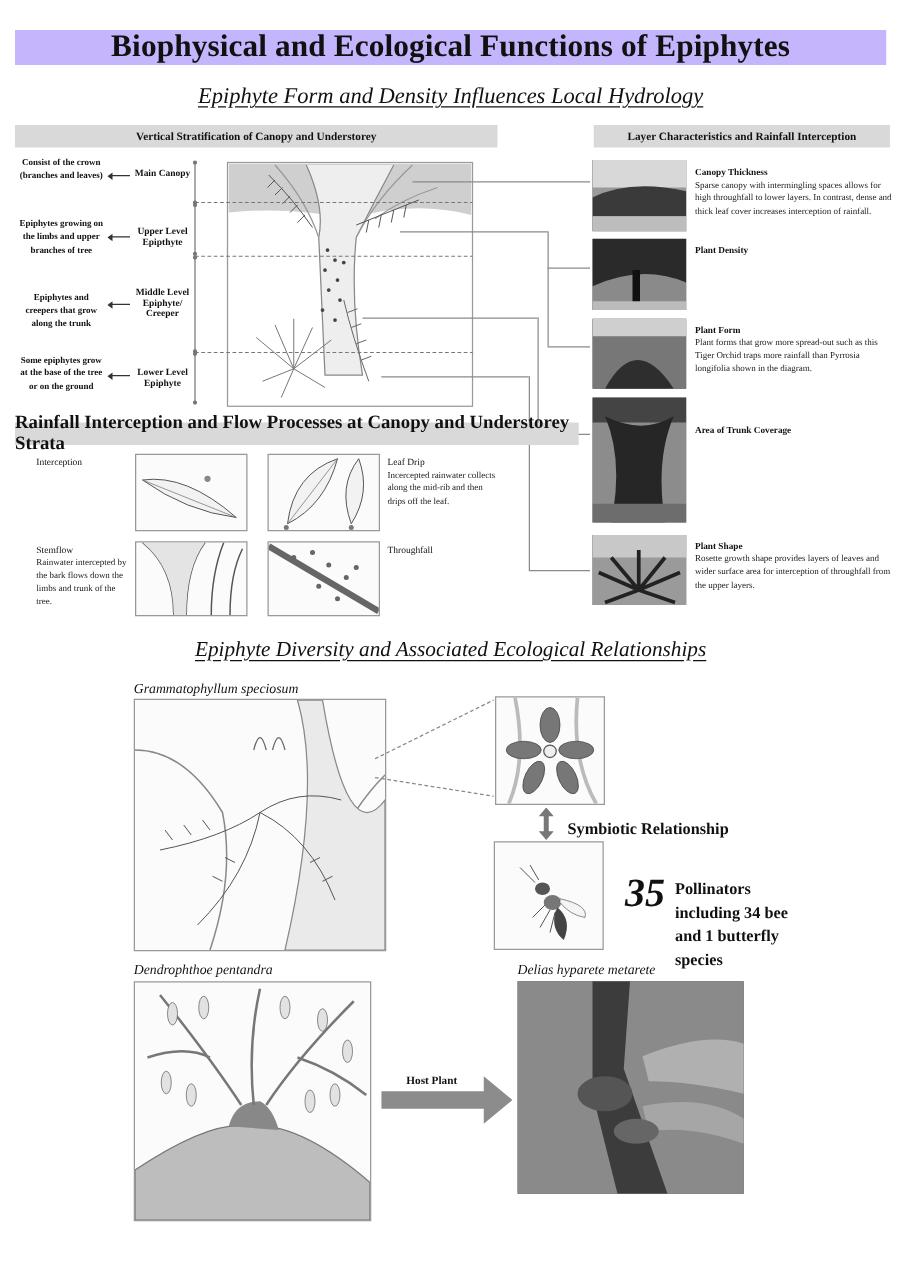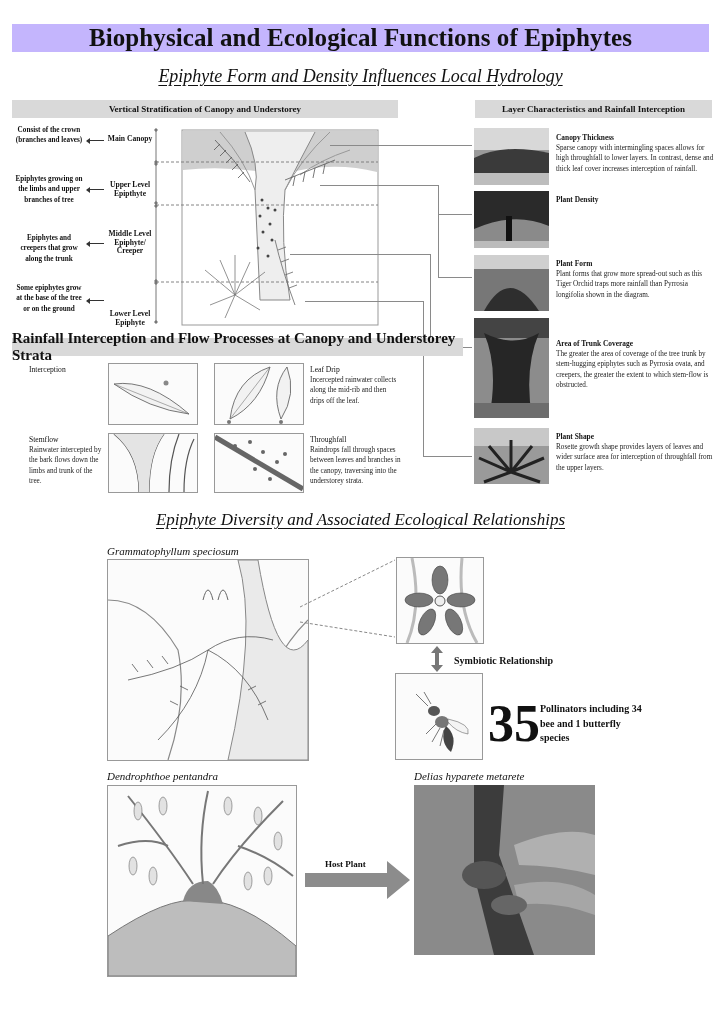--- a/index.html
+++ b/index.html
@@ -18,22 +18,22 @@
   .arrow-left { height:1px; background:#333; }
   .arrow-left::before { content:""; position:absolute; left:-1px; top:-2.5px; border-right:4px solid #333;
                         border-top:3px solid transparent; border-bottom:3px solid transparent; }
   .photo { background:#555; overflow:hidden; }
   .layer-text h4 { margin:0; font-size:7.4px; font-weight:bold; }
   .layer-text p { margin:1px 0 0 0; font-size:7.2px; line-height:1.45; color:#222; }
   .proc-text h4 { margin:0; font-size:7.6px; font-weight:normal; }
   .proc-text p { margin:1px 0 0 0; font-size:7.2px; line-height:1.45; color:#222; }
   .sketch { border:1px solid #999; background:#fbfbfb; overflow:hidden; }
   .species-name { font-style:italic; font-size:11px; white-space:nowrap; }
-  .big-num { font-weight:bold; font-size:52px; line-height:1; }
-  .small-bold { font-size:10px; font-weight:bold; line-height:1.45; }
+  .big-num { font-style:italic; font-weight:bold; font-size:32px; line-height:1;margin-left:12px; }
+  .small-bold { font-size:13px; font-weight:bold; line-height:1.45; }
   .conn { background:#8a8a8a; }
 </style>
 </head>
 <body>
 
 <div class="abs title-bar">
   <span>Biophysical and Ecological Functions of Epiphytes</span>
 </div>
 <div class="abs subtitle" style="left:0;width:721px;top:66px;">Epiphyte Form and Density Influences Local Hydrology</div>
 
@@ -48,21 +48,21 @@
   <div class="abs strata-note" style="left:14px;top:174px;width:70px;">Epiphytes growing on the limbs and upper branches of tree</div>
   <div class="abs arrow-left" style="left:87px;top:189px;width:17px;"></div>
   <div class="abs strata-label" style="left:106px;top:181px;width:48px;">Upper Level Epipthyte</div>
 
   <div class="abs strata-note" style="left:14px;top:233px;width:70px;">Epiphytes and creepers that grow along the trunk</div>
   <div class="abs arrow-left" style="left:87px;top:243px;width:17px;"></div>
   <div class="abs strata-label" style="left:106px;top:230px;width:48px;">Middle Level Epiphyte/ Creeper</div>
 
   <div class="abs strata-note" style="left:14px;top:283px;width:70px;">Some epiphytes grow at the base of the tree or on the ground</div>
   <div class="abs arrow-left" style="left:87px;top:300px;width:17px;"></div>
-  <div class="abs strata-label" style="left:106px;top:310px;width:48px;">Lower Level Epiphyte</div>
+  <div class="abs strata-label" style="left:106px;top:294px;width:48px;">Lower Level Epiphyte</div>
 </div>
 
 <svg class="abs" style="left:150px;top:120px;" width="330" height="210">
   <g stroke="#777" stroke-width="1" fill="#777">
     <line x1="6" y1="10" x2="6" y2="202"></line>
     <circle cx="6" cy="10" r="1.2"></circle>
       <circle cx="6" cy="42" r="1.2"></circle>
       <circle cx="6" cy="44" r="1.2"></circle>
     <circle cx="6" cy="83" r="1.2"></circle>
       <circle cx="6" cy="86" r="1.2"></circle>
@@ -152,21 +152,20 @@
   </div>
 
   <svg class="abs photo" style="left:474px;top:318px;" width="75" height="100">
     <rect width="75" height="100" fill="#8c8c8c"></rect>
       <rect width="75" height="20" fill="#444"></rect>
     <path d="M15 100 Q25 50 10 15 Q40 30 65 15 Q50 50 58 100 Z" fill="#262626"></path>
     <rect y="85" width="75" height="15" fill="#6d6d6d"></rect>
   </svg>
   <div class="abs layer-text" style="left:556px;top:339px;width:158px;">
     <h4>Area of Trunk Coverage</h4>
-    <p>The greater the area of coverage of the tree trunk by stem-hugging epiphytes such as Pyrrosia ovata, and creepers, the greater the extent to which stem-flow is obstructed.</p>
   </div>
 
   <svg class="abs photo" style="left:474px;top:428px;" width="75" height="56">
     <rect width="75" height="56" fill="#9a9a9a"></rect>
       <rect width="75" height="18" fill="#c8c8c8"></rect>
     <path d="M37 44 L5 30 M37 44 L15 18 M37 44 L37 12 M37 44 L58 18 M37 44 L70 30 M37 44 L10 54 M37 44 L66 54" stroke="#222" stroke-width="3"></path>
   </svg>
   <div class="abs layer-text" style="left:556px;top:432px;width:158px;">
     <h4>Plant Shape</h4>
     <p>Rosette growth shape provides layers of leaves and wider surface area for interception of throughfall from the upper layers.</p>
@@ -212,21 +211,20 @@
       <circle cx="35" cy="8" r="2"></circle>
       <circle cx="48" cy="18" r="2"></circle>
       <circle cx="62" cy="28" r="2"></circle>
       <circle cx="40" cy="35" r="2"></circle>
       <circle cx="70" cy="20" r="2"></circle>
       <circle cx="55" cy="45" r="2"></circle>
     </g>
 </svg>
 <div class="abs proc-text" style="left:310px;top:435px;width:95px;">
   <h4>Throughfall</h4>
-  <p>Raindrops fall through spaces between leaves and branches in the canopy, traversing into the understorey strata.</p>
 </div>
 
 <div class="abs subtitle" style="left:0;width:721px;top:510px;font-size:17px;">Epiphyte Diversity and Associated Ecological Relationships</div>
 
 <div class="abs species-name" style="left:107px;top:545px;">Grammatophyllum speciosum</div>
 <svg class="abs sketch" style="left:107px;top:559px;" width="200" height="200">
   <path d="M0 40 Q40 40 70 90 Q80 140 60 200 M200 60 Q150 110 140 200" stroke="#888" fill="none" stroke-width="1.2"></path>
   <path d="M130 0 Q150 70 120 200 L200 200 L200 80 Q170 120 150 0 Z" fill="#eaeaea" stroke="#888"></path>
   <g stroke="#555" stroke-width="0.8" fill="none">
     <path d="M100 90 Q70 110 20 120"></path>

